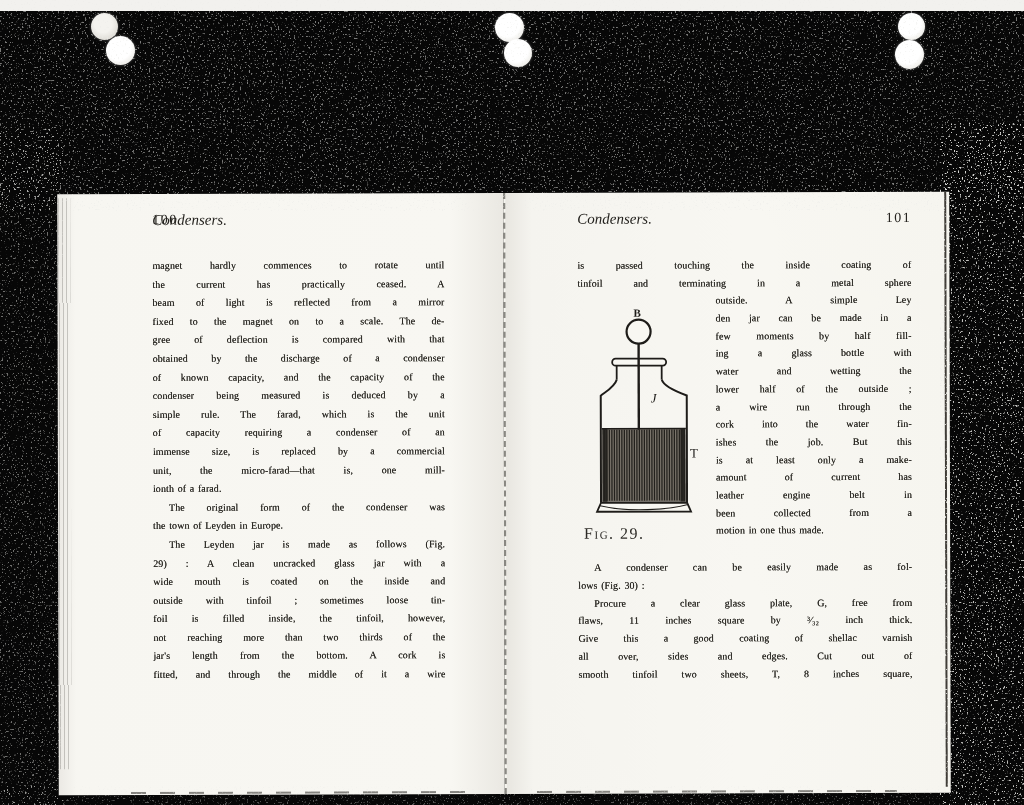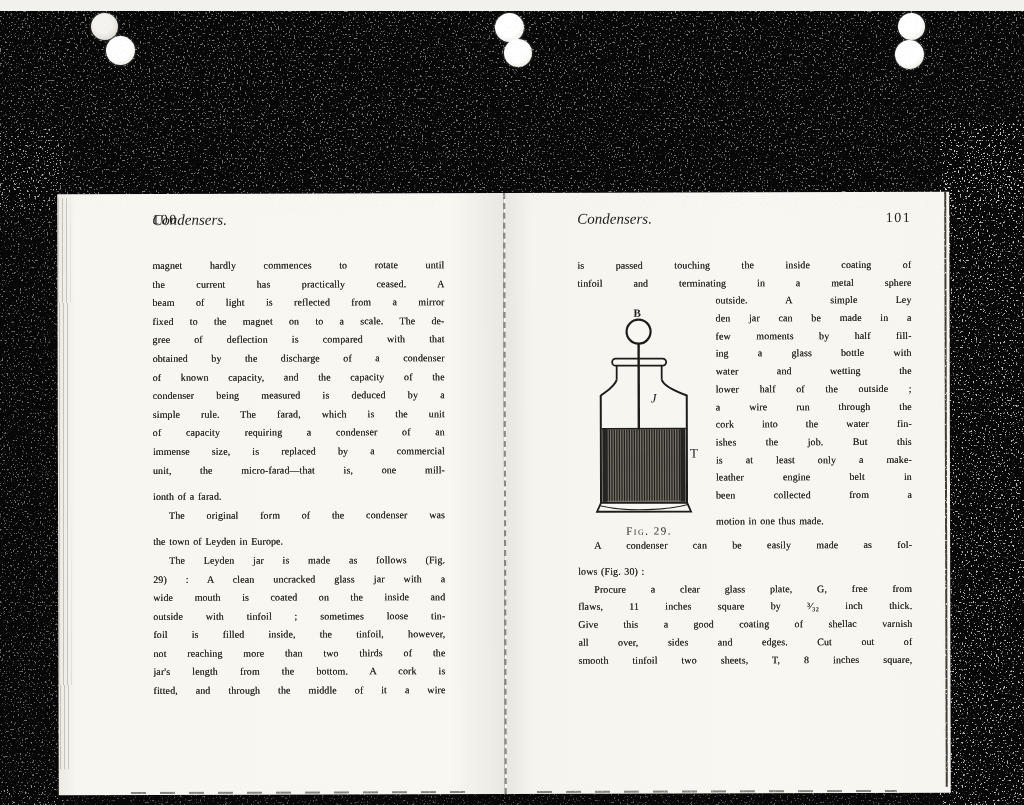--- a/index.html
+++ b/index.html
@@ -35,28 +35,28 @@
   .page-head{position:relative;margin-top:18px;height:19px;font-size:14px;}
   .pno{letter-spacing:1.5px;}
   .page.right .pno{position:absolute;right:0;top:0;}
   .rh{position:absolute;left:0;right:0;top:0;font-style:italic;font-size:15px;}
   .body{margin-top:26px;}
   .page.right .body{margin-top:27px;}
   .line{font-size:10px;line-height:18.6px;height:18.6px;overflow:hidden;
         text-align:justify;text-align-last:justify;letter-spacing:.1px;word-spacing:1px;
         color:#26241f;text-shadow:0 0 .6px rgba(34,32,28,.8);}
   .page.right .line{line-height:17.7px;height:17.7px;}
-  .pend{text-align-last:left;margin-top:8px;}
+  .pend{text-align-last:left;}
   .indent{text-indent:16px;}
 
   .wrap-zone{display:flex;}
   .fig-cell{width:138px;flex:none;}
   .wrap-col{width:196px;flex:none;}
   .fig-svg{display:block;margin:14px 0 0 6px;}
-  .fig-caption{width:130px;margin:4px 0 0 6px;text-align:center;font-size:11px;
+  .fig-caption{width:130px;margin:4px 0 16px 6px;text-align:left;font-size:16px;
                letter-spacing:1.5px;font-variant:small-caps;color:#2c2a26;}
   .noise{position:absolute;left:0;top:0;pointer-events:none;}
 </style>
 </head>
 <body>
 
 <div class="canvas">
   <div class="top-strip"></div>
 
   <div class="pin l1"></div>
@@ -154,20 +154,21 @@
             <div class="line">outside. A simple Ley</div>
                 <div class="line">den jar can be made in a</div>
                 <div class="line">few moments by half fill-</div>
                 <div class="line">ing a glass bottle with</div>
                 <div class="line">water and wetting the</div>
                 <div class="line">lower half of the outside ;</div>
                 <div class="line">a wire run through the</div>
                 <div class="line">cork into the water fin-</div>
                 <div class="line">ishes the job. But this</div>
                 <div class="line">is at least only a make-</div>
+                <div class="line">amount of current has</div>
                 <div class="line">leather engine belt in</div>
                 <div class="line">been collected from a</div>
                 <div class="line pend">motion in one thus made.</div>
               </div>
           </div>
 
           <div>
 
           <div class="line indent">A condenser can be easily made as fol-</div>
               <div class="line pend">lows (Fig. 30) :</div>

